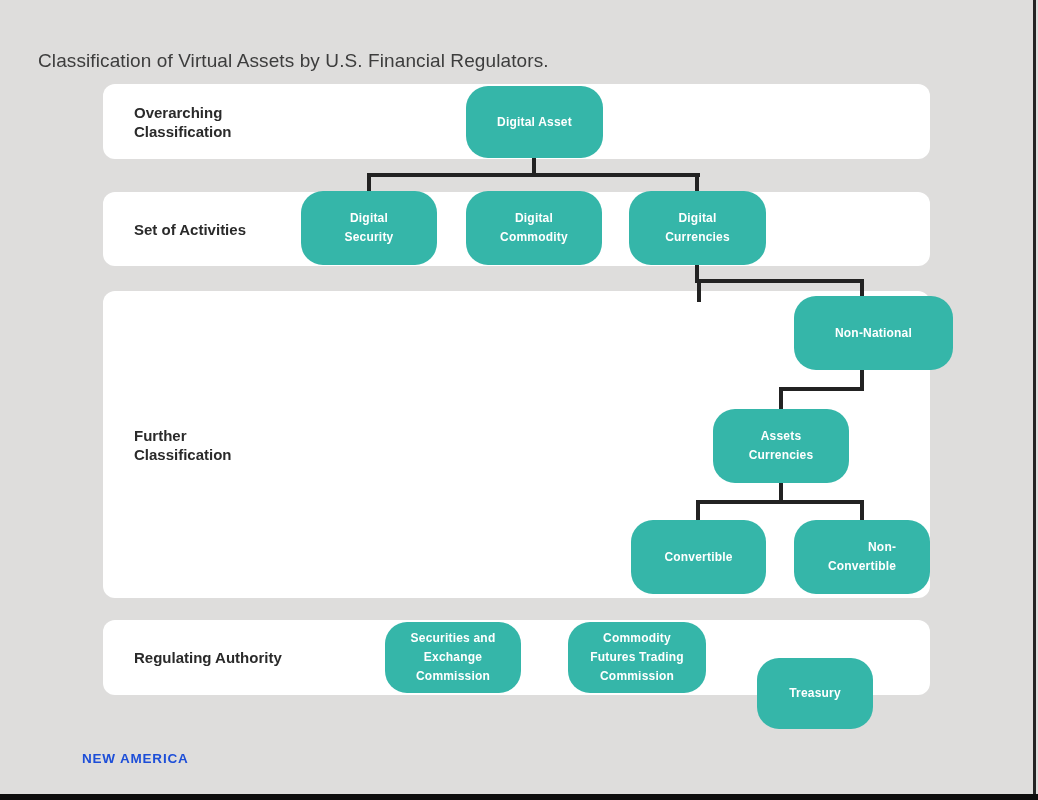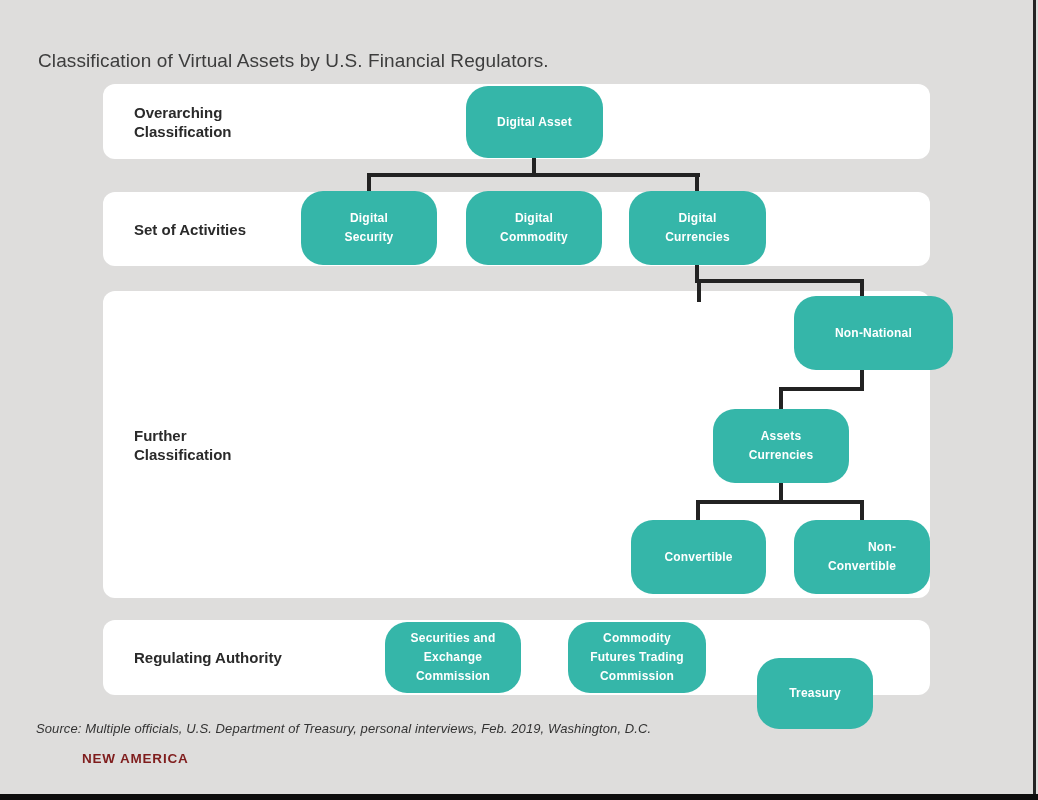--- a/index.html
+++ b/index.html
@@ -113,21 +113,21 @@
     font-style: italic;
     color: #333333;
     letter-spacing: 0.1px;
   }
   .brand {
     position: absolute;
     left: 36px;
     top: 751px;
     font-size: 13.5px;
     font-weight: bold;
-    color: #7f1d1d;
+    color: #1d4ed8;
     letter-spacing: 0.8px;
     padding-left: 46px;
   }
   #edge-right {
     position: absolute;
     left: 1033px;
     top: 0;
     width: 3px;
     height: 800px;
     background: #242424;
@@ -192,19 +192,18 @@
   <div class="node" id="node-non-convertible">Non-
 Convertible</div>
   <div class="node" id="node-sec">Securities and
 Exchange
 Commission</div>
   <div class="node" id="node-cftc">Commodity
 Futures Trading
 Commission</div>
   <div class="node" id="node-treasury">Treasury</div>
 
-  <div class="source">Source: Multiple officials, U.S. Department of Treasury, personal interviews, Feb. 2019, Washington, D.C.</div>
   <div class="brand">NEW AMERICA</div>
 
   <div id="edge-right"></div>
   <div id="edge-bottom"></div>
 
 </div>
 
 </body></html>

